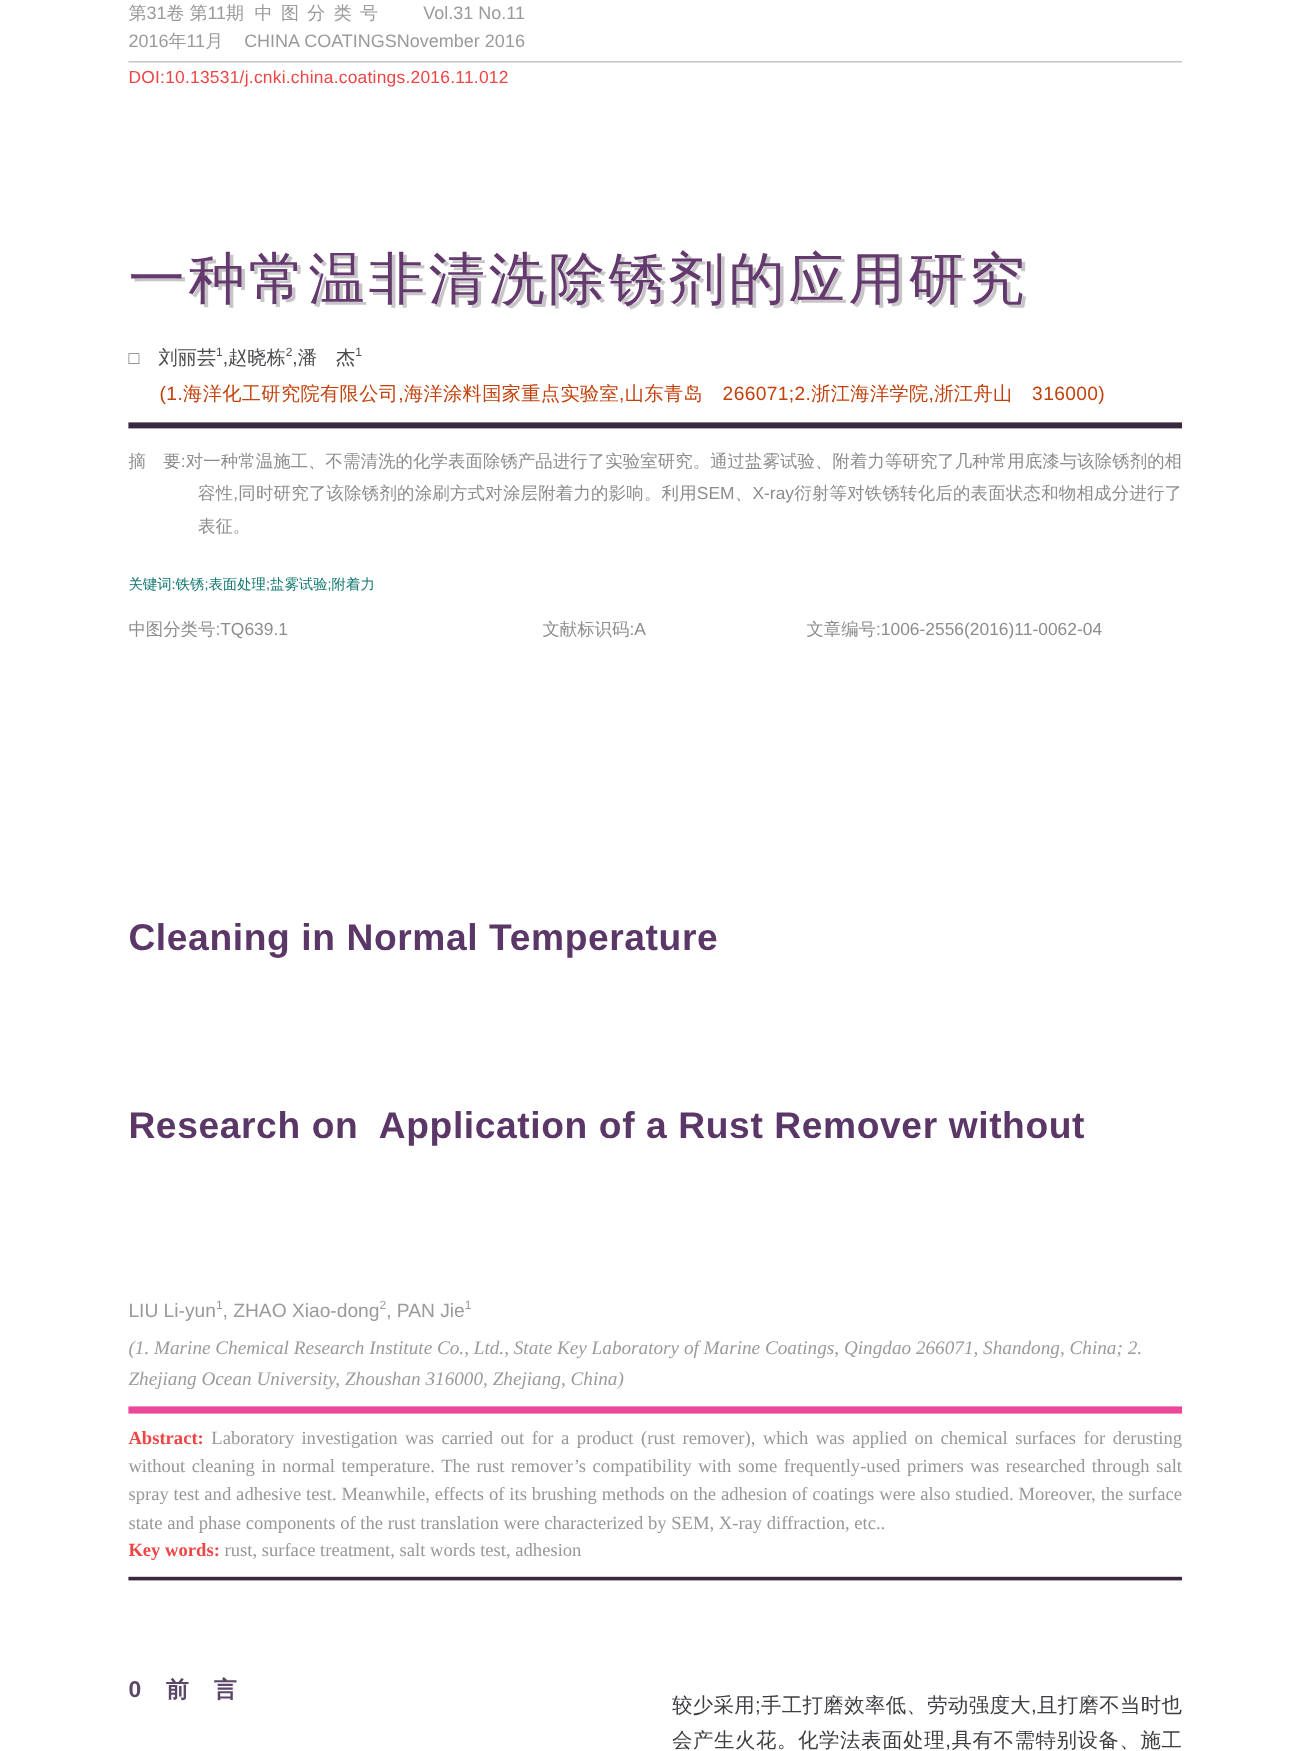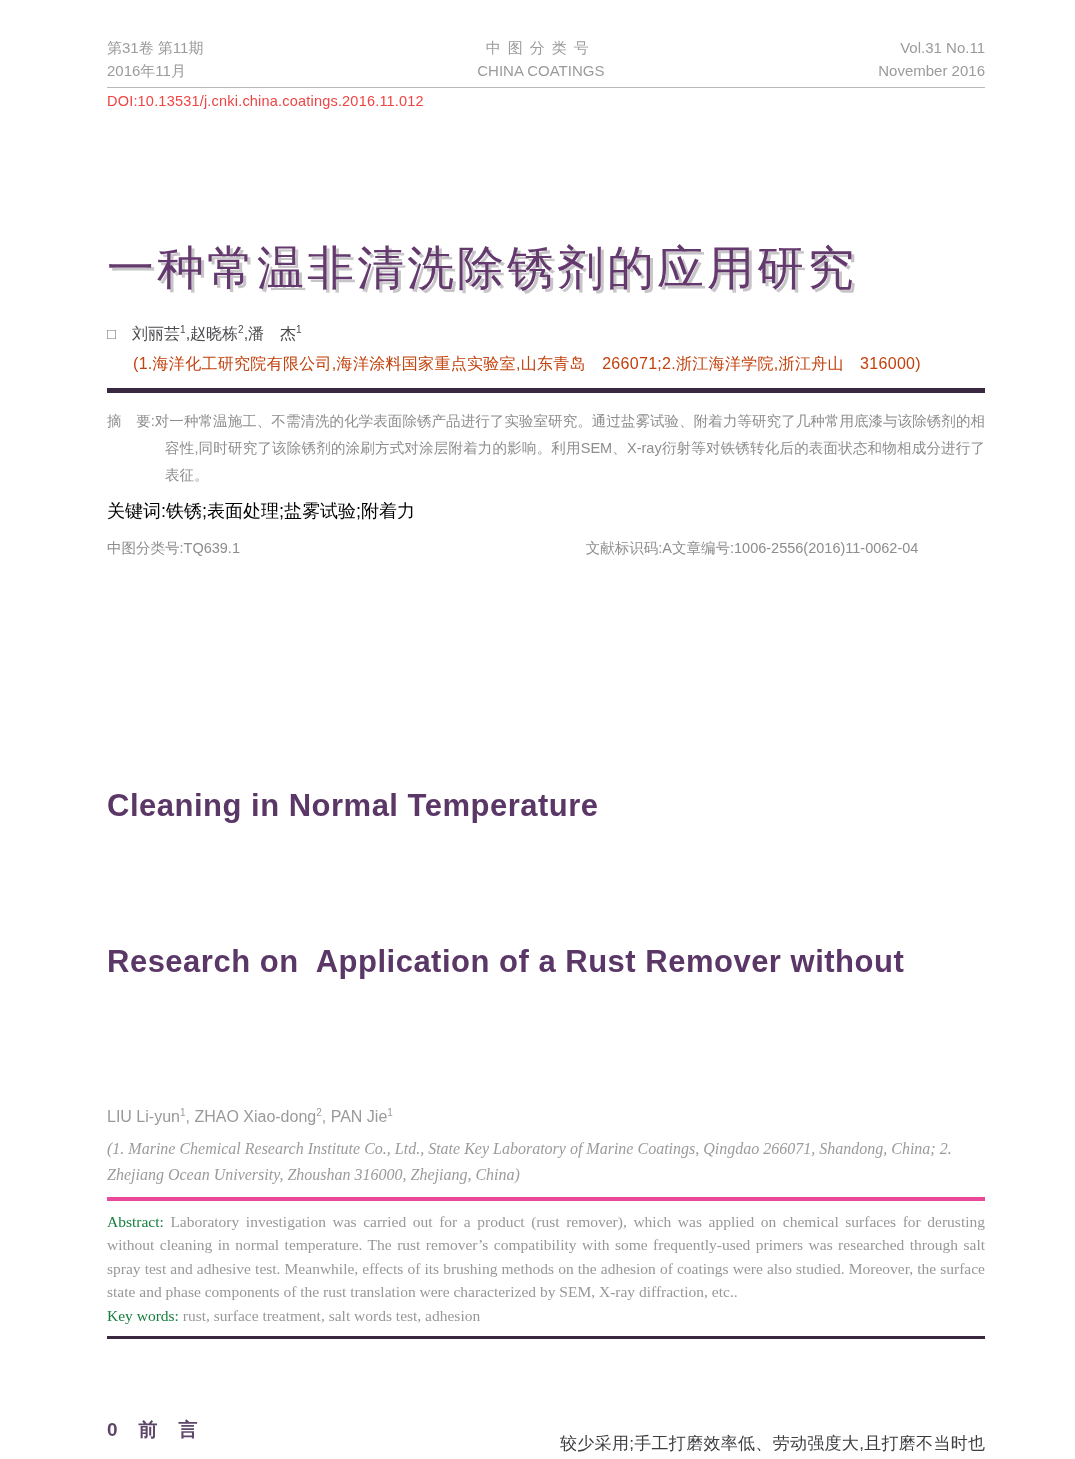--- a/index.html
+++ b/index.html
@@ -4,56 +4,56 @@
 <style>
   html,body{margin:0;padding:0;}
   body{
     width:1075px;height:1459px;background:#ffffff;position:relative;
     font-family:"Liberation Sans","DejaVu Sans",sans-serif;
     -webkit-font-smoothing:antialiased;overflow:hidden;
   }
   .content{position:absolute;left:107px;top:0;width:878px;}
 
   
-  .journal-header{display:flex;justify-content:space-between;align-items:flex-start;
-    padding-top:36px;padding-bottom:5px;border-bottom:1px solid #b9b9b9;
-    color:#9b9b9b;font-size:15px;line-height:23px;gap:40px;}
+  .journal-header{display:flex;justify-content:flex-start;align-items:flex-start;
+    padding-bottom:5px;border-bottom:1px solid #b9b9b9;
+    color:#9b9b9b;font-size:15px;line-height:23px;}
   .jh-center{text-align:center;}
   .jh-center .cn{letter-spacing:7px;}
   .jh-right{text-align:right;}
   .doi{margin-top:5px;font-size:14.5px;color:#ef4444;letter-spacing:0.2px;}
 
   
   .cn-title{margin-top:128px;font-size:47px;font-weight:normal;color:#64396e;
     letter-spacing:3px;text-shadow:3px 3px 0 rgba(155,150,155,0.55);white-space:pre-wrap;}
   .cn-authors{margin-top:24px;font-size:16px;color:#4c4c50;}
   .cn-authors .square{display:inline-block;margin-right:16px;color:#77777b;font-size:15px;}
   .cn-authors sup,.en-authors sup{font-size:10px;}
   .cn-affil{margin-top:9px;margin-left:26px;font-size:16px;color:#c2410c;letter-spacing:0.3px;}
   .rule-thick{margin-top:13px;height:5px;background:#3a2740;}
 
   
   .cn-abstract{margin-top:15px;font-size:14.5px;line-height:27px;color:#8d8d8f;
     padding-left:58px;text-indent:-58px;text-align:justify;}
-  .cn-keywords{margin-top:9px;font-size:18px;line-height:27px;color:#000000;}
+  .cn-keywords{margin-top:21px;font-size:12px;line-height:27px;color:#0f766e;}
   .cn-meta{margin-top:14px;display:flex;font-size:14.5px;color:#8d8d8f;}
   .cn-meta .m1{width:345px;}
-  .cn-meta .m2{width:220px;text-align:right;}
+  .cn-meta .m2{width:220px;}
   .cn-meta .m3{flex:1;}
 
   
   .en-title{margin-top:118px;font-size:31px;line-height:52px;font-weight:bold;
     color:#5b3767;letter-spacing:0.5px;white-space:pre-wrap;}
   .en-authors{margin-top:15px;font-size:16px;color:#9a9a9c;}
   .en-affil{margin-top:9px;font-family:"Liberation Serif","DejaVu Serif",serif;
     font-style:italic;font-size:16px;line-height:26px;color:#9b9b9d;
-    border-bottom:4px solid #ec4899;padding-bottom:9px;}
+    border-bottom:6px solid #ec4899;padding-bottom:9px;}
   .en-abstract{margin-top:9px;font-family:"Liberation Serif","DejaVu Serif",serif;
     font-size:15.5px;line-height:23.5px;color:#98989a;text-align:justify;}
-  .en-abstract .label,.en-keywords .label{font-weight:normal;color:#15803d;}
+  .en-abstract .label,.en-keywords .label{font-weight:bold;color:#ef4444;}
   .en-keywords{font-family:"Liberation Serif","DejaVu Serif",serif;
     font-size:15.5px;line-height:23.5px;color:#98989a;}
   .rule-mid{margin-top:9px;height:3px;background:#3a2740;}
 
   
   .columns{margin-top:78px;display:flex;column-gap:28px;height:258px;overflow:hidden;}
   .col{width:425px;}
   .section-head{color:#5c4768;font-size:19px;font-weight:bold;letter-spacing:1px;margin-bottom:13px;}
   .section-head .num{margin-right:20px;}
   .section-head .ttl{white-space:pre-wrap;}

